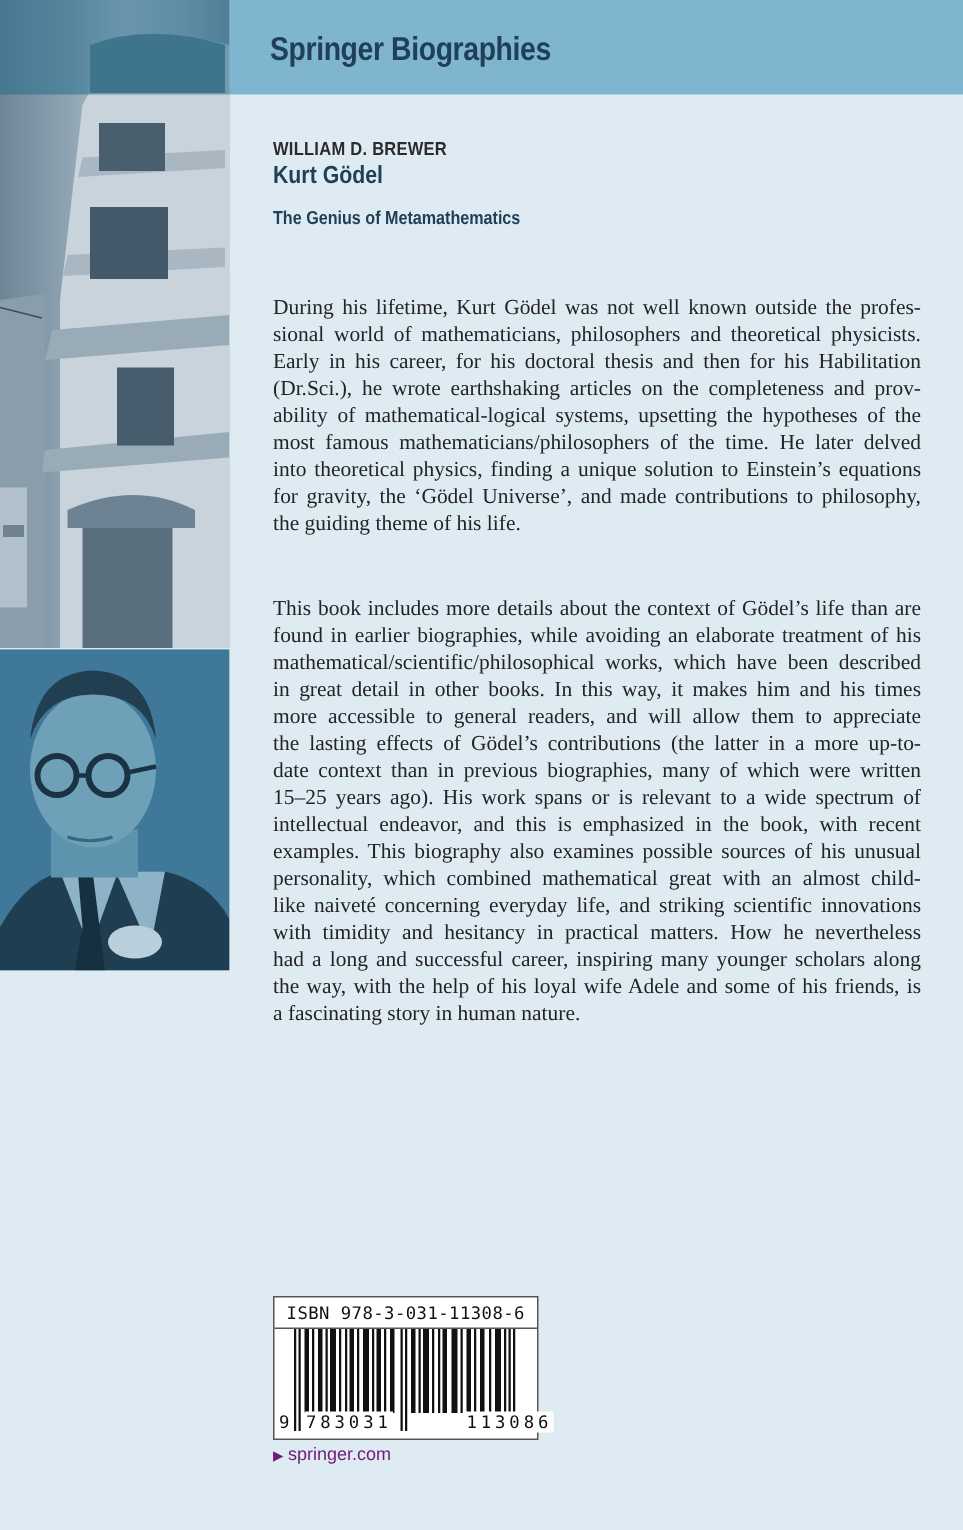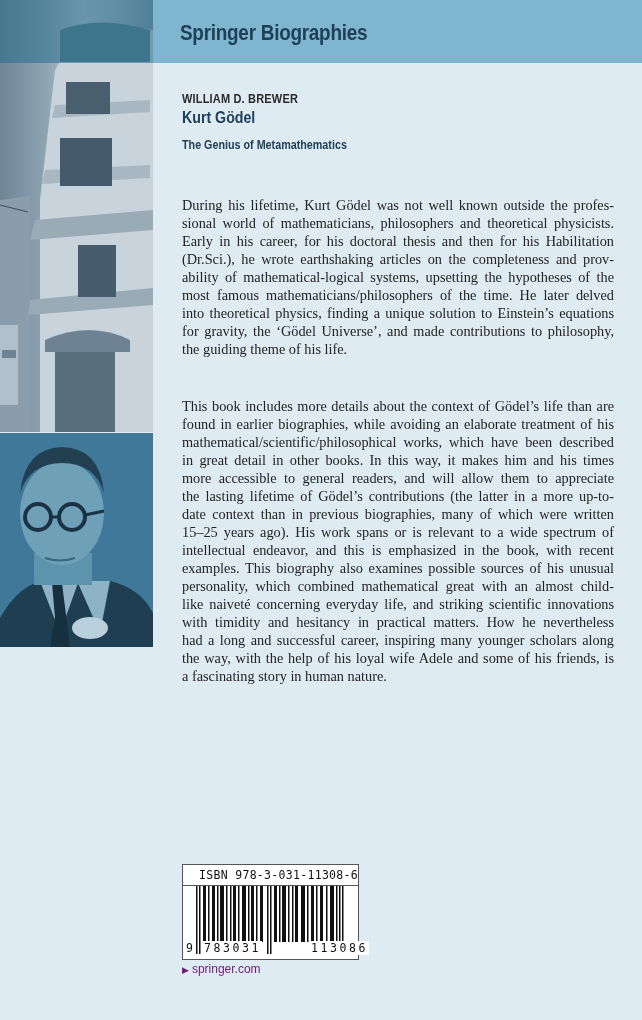--- a/index.html
+++ b/index.html
@@ -66,21 +66,21 @@
   .blurb-1 { top: 196px; }
   .blurb-2 { top: 361px; margin-top: 36px; }
   .barcode-box {
     position: absolute; left: 182px; top: 864px; width: 175px; height: 94px;
     background: #ffffff; border: 1px solid #555;
   }
   .isbn-label {
     position: absolute; left: 0; top: 0; width: 175px; height: 20px;
     border-bottom: 1px solid #555;
     font-family: "DejaVu Sans Mono", "Liberation Mono", monospace;
-    font-size: 11.5px; line-height: 20px; text-align: right; color: #111;
+    font-size: 11.5px; line-height: 20px; text-align: center; color: #111;
     letter-spacing: 0.3px;
   }
   .bars { position: absolute; left: 0; top: 21px; }
   .barcode-digits {
     position: absolute; left: 0; top: 76px; width: 175px; height: 16px;
     font-family: "DejaVu Sans Mono", "Liberation Mono", monospace;
     font-size: 11.5px; color: #111;
   }
   .barcode-digits span { position: absolute; top: 0; background: #fff; padding: 0 1px; }
   .springer-link {
@@ -153,21 +153,21 @@
   <span class="line">for gravity, the ‘Gödel Universe’, and made contributions to philosophy,</span>
   <span class="line last">the guiding theme of his life.</span>
 </div>
 
 <div class="blurb blurb-2">
   <span class="line">This book includes more details about the context of Gödel’s life than are</span>
   <span class="line">found in earlier biographies, while avoiding an elaborate treatment of his</span>
   <span class="line">mathematical/scientific/philosophical works, which have been described</span>
   <span class="line">in great detail in other books. In this way, it makes him and his times</span>
   <span class="line">more accessible to general readers, and will allow them to appreciate</span>
-  <span class="line">the lasting lifetime of Gödel’s contributions (the latter in a more up-to-</span>
+  <span class="line">the lasting effects of Gödel’s contributions (the latter in a more up-to-</span>
   <span class="line">date context than in previous biographies, many of which were written</span>
   <span class="line">15–25 years ago). His work spans or is relevant to a wide spectrum of</span>
   <span class="line">intellectual endeavor, and this is emphasized in the book, with recent</span>
   <span class="line">examples. This biography also examines possible sources of his unusual</span>
   <span class="line">personality, which combined mathematical great with an almost child-</span>
   <span class="line">like naiveté concerning everyday life, and striking scientific innovations</span>
   <span class="line">with timidity and hesitancy in practical matters. How he nevertheless</span>
   <span class="line">had a long and successful career, inspiring many younger scholars along</span>
   <span class="line">the way, with the help of his loyal wife Adele and some of his friends, is</span>
   <span class="line last">a fascinating story in human nature.</span>

